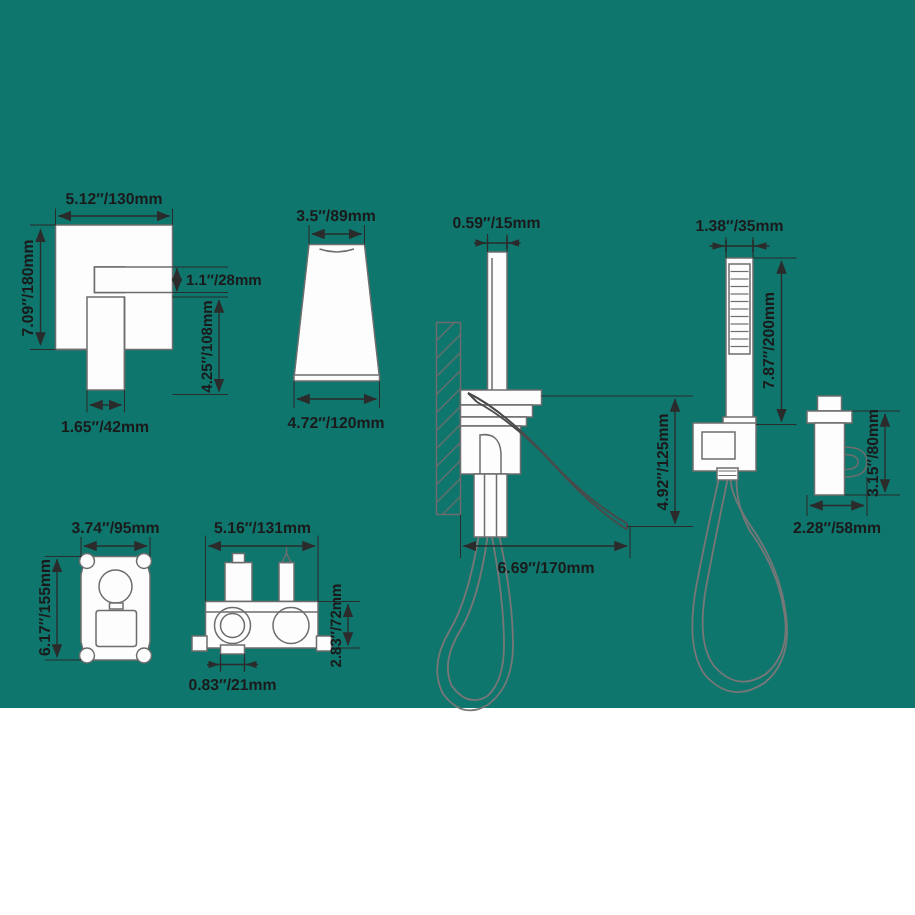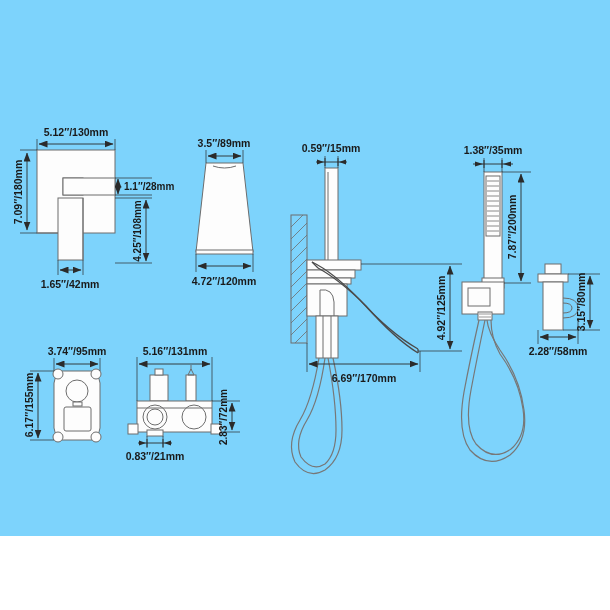--- a/index.html
+++ b/index.html
@@ -10,22 +10,22 @@
   }
   body {
     width: 610px;
     height: 610px;
     overflow: hidden;
     font-family: "Liberation Sans", sans-serif;
   }
   #sheet {
     position: relative;
     width: 610px;
-    height: 536px;
-    background: #7dd3fc;
+    height: 472px;
+    background: #0f766e;
   }
   #sheet svg {
     position: absolute;
     left: 0;
     top: 0;
   }
   .dimtext {
     font-family: "Liberation Sans", sans-serif;
     font-size: 10.5px;
     font-weight: bold;

